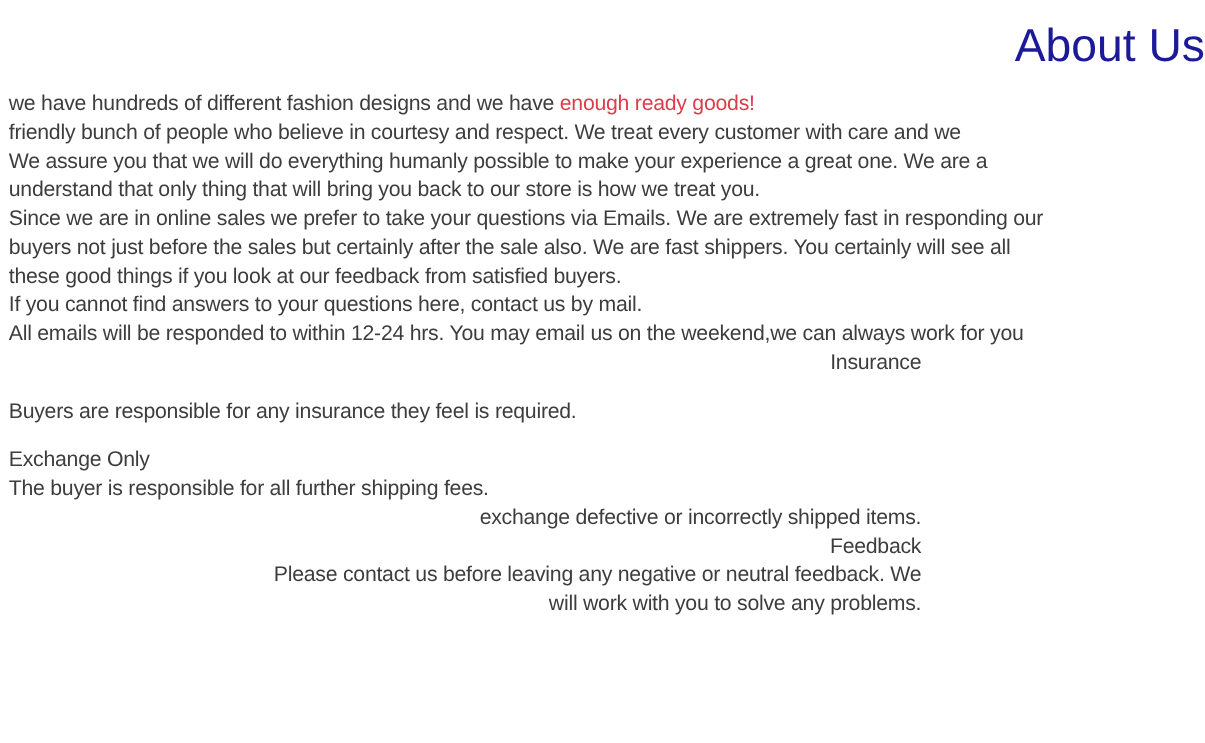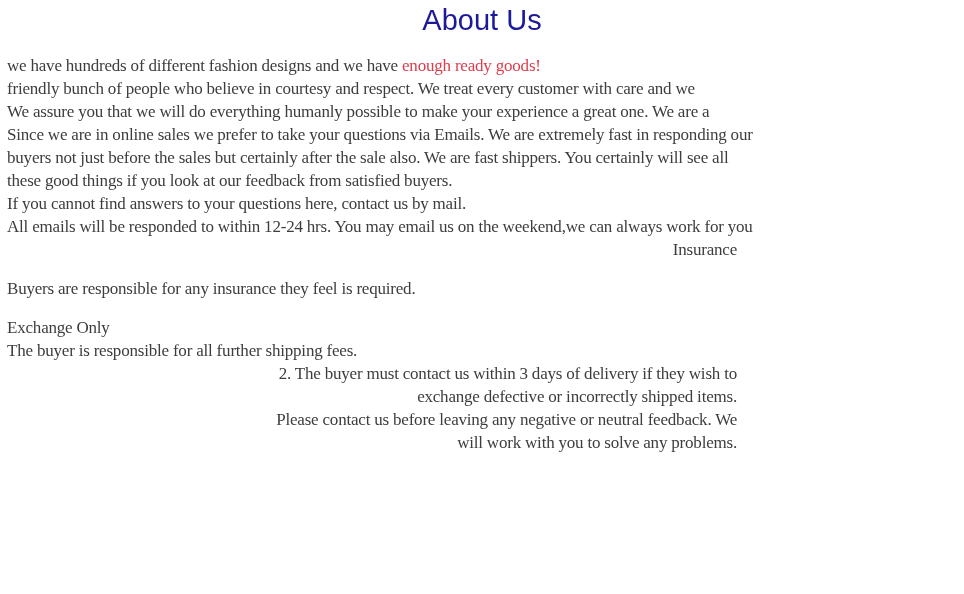--- a/index.html
+++ b/index.html
@@ -9,37 +9,36 @@
   }
   body {
     width: 964px;
     height: 594px;
     overflow: hidden;
     font-family: "Liberation Sans", sans-serif;
     color: var(--body-color, #3d3d3d);
   }
   .page-title {
     margin: 0;
-    padding-top: 2px;
-    font-size: 29px;
+    padding-top: 19px;
+    font-size: 37px;
     line-height: 36px;
     font-weight: 400;
-    text-align: center;
+    text-align: right;
     color: var(--title-color, #1c1a99);
   }
   .content {
     margin-top: 16px;
     font-size: 17px;
     line-height: 23px;
     letter-spacing: -0.2px;
   }
   .line {
     height: 23px;
     white-space: pre;
-    font-family: Liberation Serif, serif;
   }
   .line.left {
     padding-left: 7px;
   }
   .line.center {
     width: 737px;
     text-align: right;
   }
   .spacer {
     height: 16px;
@@ -52,34 +51,35 @@
 <body style="background: rgb(255, 255, 255);">
 
 <h1 class="page-title">About Us</h1>
 
 <div class="content">
 
   <div class="line left"><span>we have hundreds of different fashion designs and we have </span><span class="highlight">enough ready goods!</span></div>
 
   <div class="line left">friendly bunch of people who believe in courtesy and respect. We treat every customer with care and we</div>
   <div class="line left">We assure you that we will do everything humanly possible to make your experience a great one. We are a</div>
+  <div class="line left">understand that only thing that will bring you back to our store is how we treat you.</div>
   <div class="line left">Since we are in online sales we prefer to take your questions via Emails. We are extremely fast in responding our</div>
   <div class="line left">buyers not just before the sales but certainly after the sale also. We are fast shippers. You certainly will see all</div>
   <div class="line left">these good things if you look at our feedback from satisfied buyers.</div>
   <div class="line left">If you cannot find answers to your questions here, contact us by mail.</div>
   <div class="line left">All emails will be responded to within 12-24 hrs. You may email us on the weekend,we can always work for you</div>
 
   <div class="line center">Insurance</div>
   <div class="spacer"></div>
 
   <div class="line left">Buyers are responsible for any insurance they feel is required.</div>
 
   <div class="spacer"></div>
 
   <div class="line left">Exchange Only</div>
   <div class="line left">The buyer is responsible for all further shipping fees.</div>
-  <div class="line center">2. The buyer must contact us within 3 days of delivery if they wish to</div>
   <div class="line center">exchange defective or incorrectly shipped items.</div>
 
+  <div class="line center">Feedback</div>
   <div class="line center">Please contact us before leaving any negative or neutral feedback. We</div>
   <div class="line center">will work with you to solve any problems.</div>
 
 </div>
 
 </body></html>

